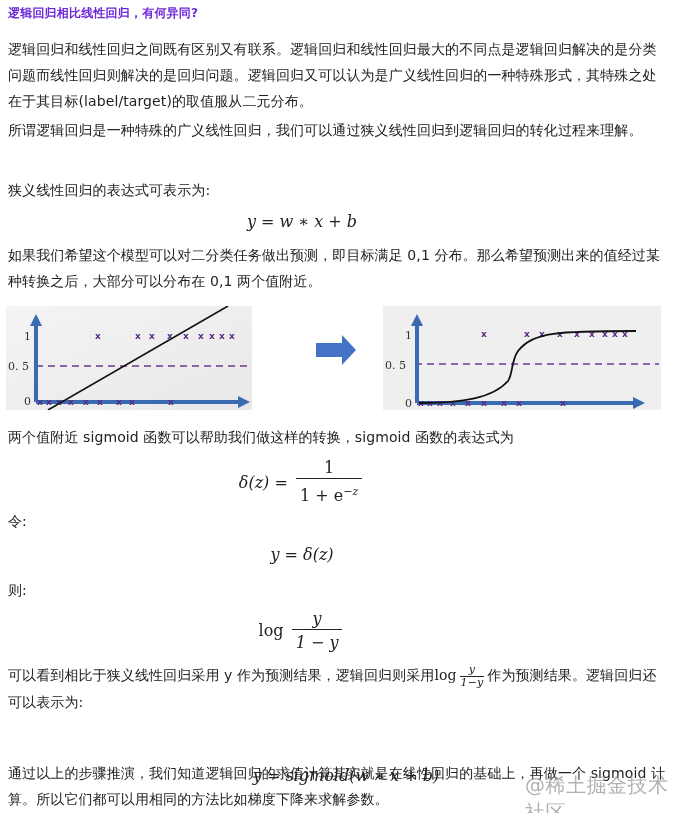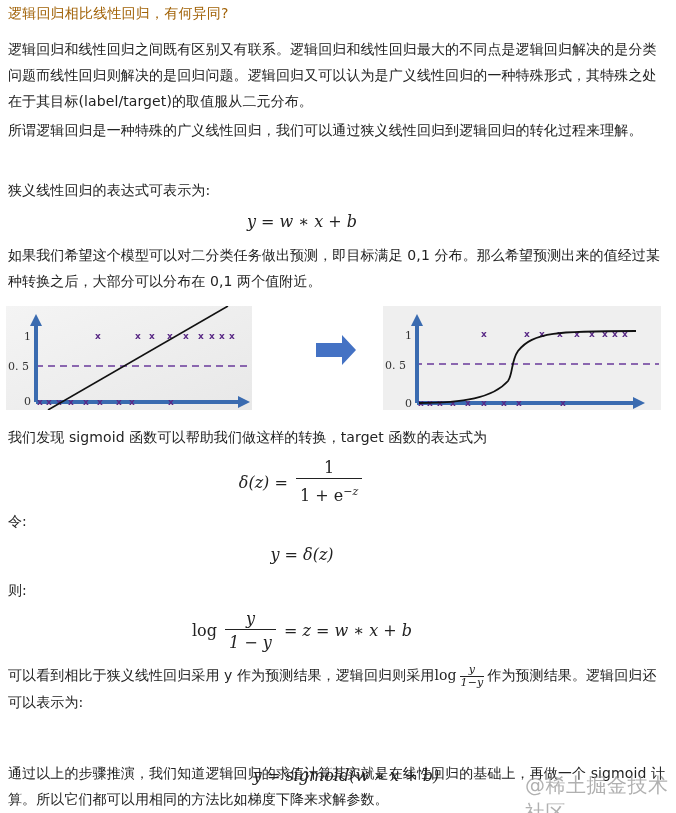--- a/index.html
+++ b/index.html
@@ -3,21 +3,21 @@
 <meta charset="utf-8">
 <style>
   html, body { margin: 0; padding: 0; background: #ffffff; }
   body {
     width: 676px; height: 813px; overflow: hidden; position: relative;
     font-family: "DejaVu Sans", "Liberation Sans", sans-serif;
     color: #222222;
   }
   .title {
     position: absolute; left: 8px; top: 2px;
-    font-size: 14px; font-weight: normal; color: #a16207; letter-spacing: 0.2px;
+    font-size: 12px; font-weight: bold; color: #6d28d9; letter-spacing: 0.2px;
     line-height: 22px;
   }
   .para {
     position: absolute; left: 8px; width: 662px;
     font-size: 14px; line-height: 26px; color: #222222;
     letter-spacing: 0.1px;
   }
   .eq {
     position: absolute; left: 0; width: 604px; text-align: center;
     font-family: "DejaVu Serif", "Liberation Serif", serif;
@@ -124,21 +124,21 @@
       <text x="85" y="100">x</text>
         <text x="101" y="100">x</text>
         <text x="121" y="100">x</text>
         <text x="136" y="100">x</text>
         <text x="180" y="100">x</text>
     </g>
     <path d="M36,97 C80,97 110,92 125,75 C130,68 128,55 135,45 C150,26 175,25 253,25" fill="none" stroke="#111" stroke-width="1.8"></path>
   </svg>
 </div>
 
-<div class="para" style="top:424px;">我们发现 sigmoid 函数可以帮助我们做这样的转换，target 函数的表达式为</div>
+<div class="para" style="top:424px;">两个值附近 sigmoid 函数可以帮助我们做这样的转换，sigmoid 函数的表达式为</div>
 
 <div class="eq" style="top:458px; height:46px; line-height:46px;">
   <span>δ(z) =</span>
   <span class="frac">
     <span class="num up">1</span>
     <span class="den"><span class="up">1 + e</span><sup>−z</sup></span>
   </span>
 </div>
 
 <div class="para" style="top:508px;">令:</div>
@@ -146,21 +146,20 @@
 <div class="eq" style="top:545px;">y = δ(z)</div>
 
 <div class="para" style="top:577px;">则:</div>
 
 <div class="eq" style="top:608px; height:46px; line-height:46px;">
   <span class="up">log</span>
   <span class="frac">
     <span class="num">y</span>
     <span class="den">1 − y</span>
   </span>
-  <span>= z = w ∗ x + b</span>
 </div>
 
 <div class="para" style="top:662px;">
   <span>可以看到相比于狭义线性回归采用 y 作为预测结果，逻辑回归则采用</span><span style="font-family:'DejaVu Serif',serif;">log</span><span class="frac small" style="vertical-align:middle;"><span class="num">y</span><span class="den">1−y</span></span><span>作为预测结果。逻辑回归还可以表示为:</span>
 </div>
 
 <div class="eq" style="top:766px;margin-left:44px;">y = sigmoid(w ∗ x + b)</div>
 
 <div class="para" style="top:760px;">通过以上的步骤推演，我们知道逻辑回归的求值计算其实就是在线性回归的基础上，再做一个 sigmoid 计算。所以它们都可以用相同的方法比如梯度下降来求解参数。</div>
 

